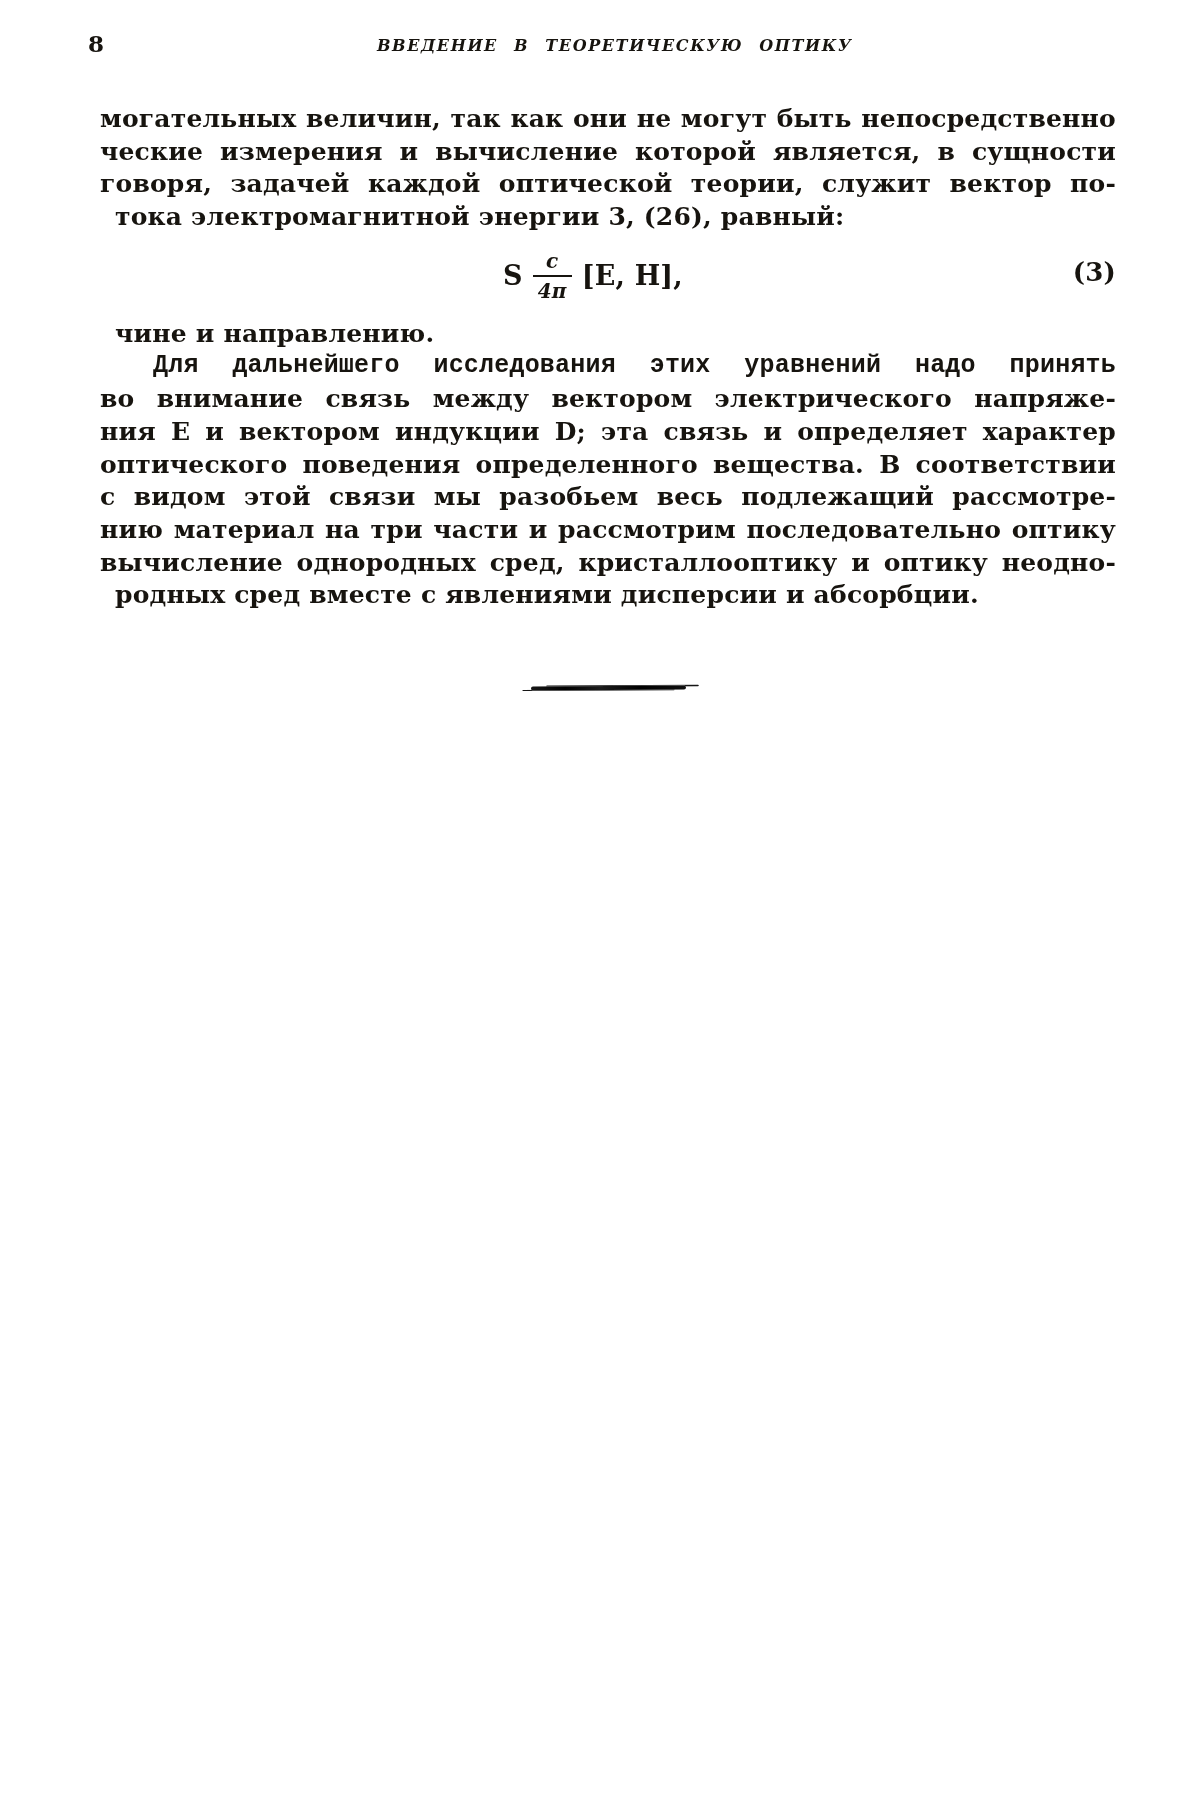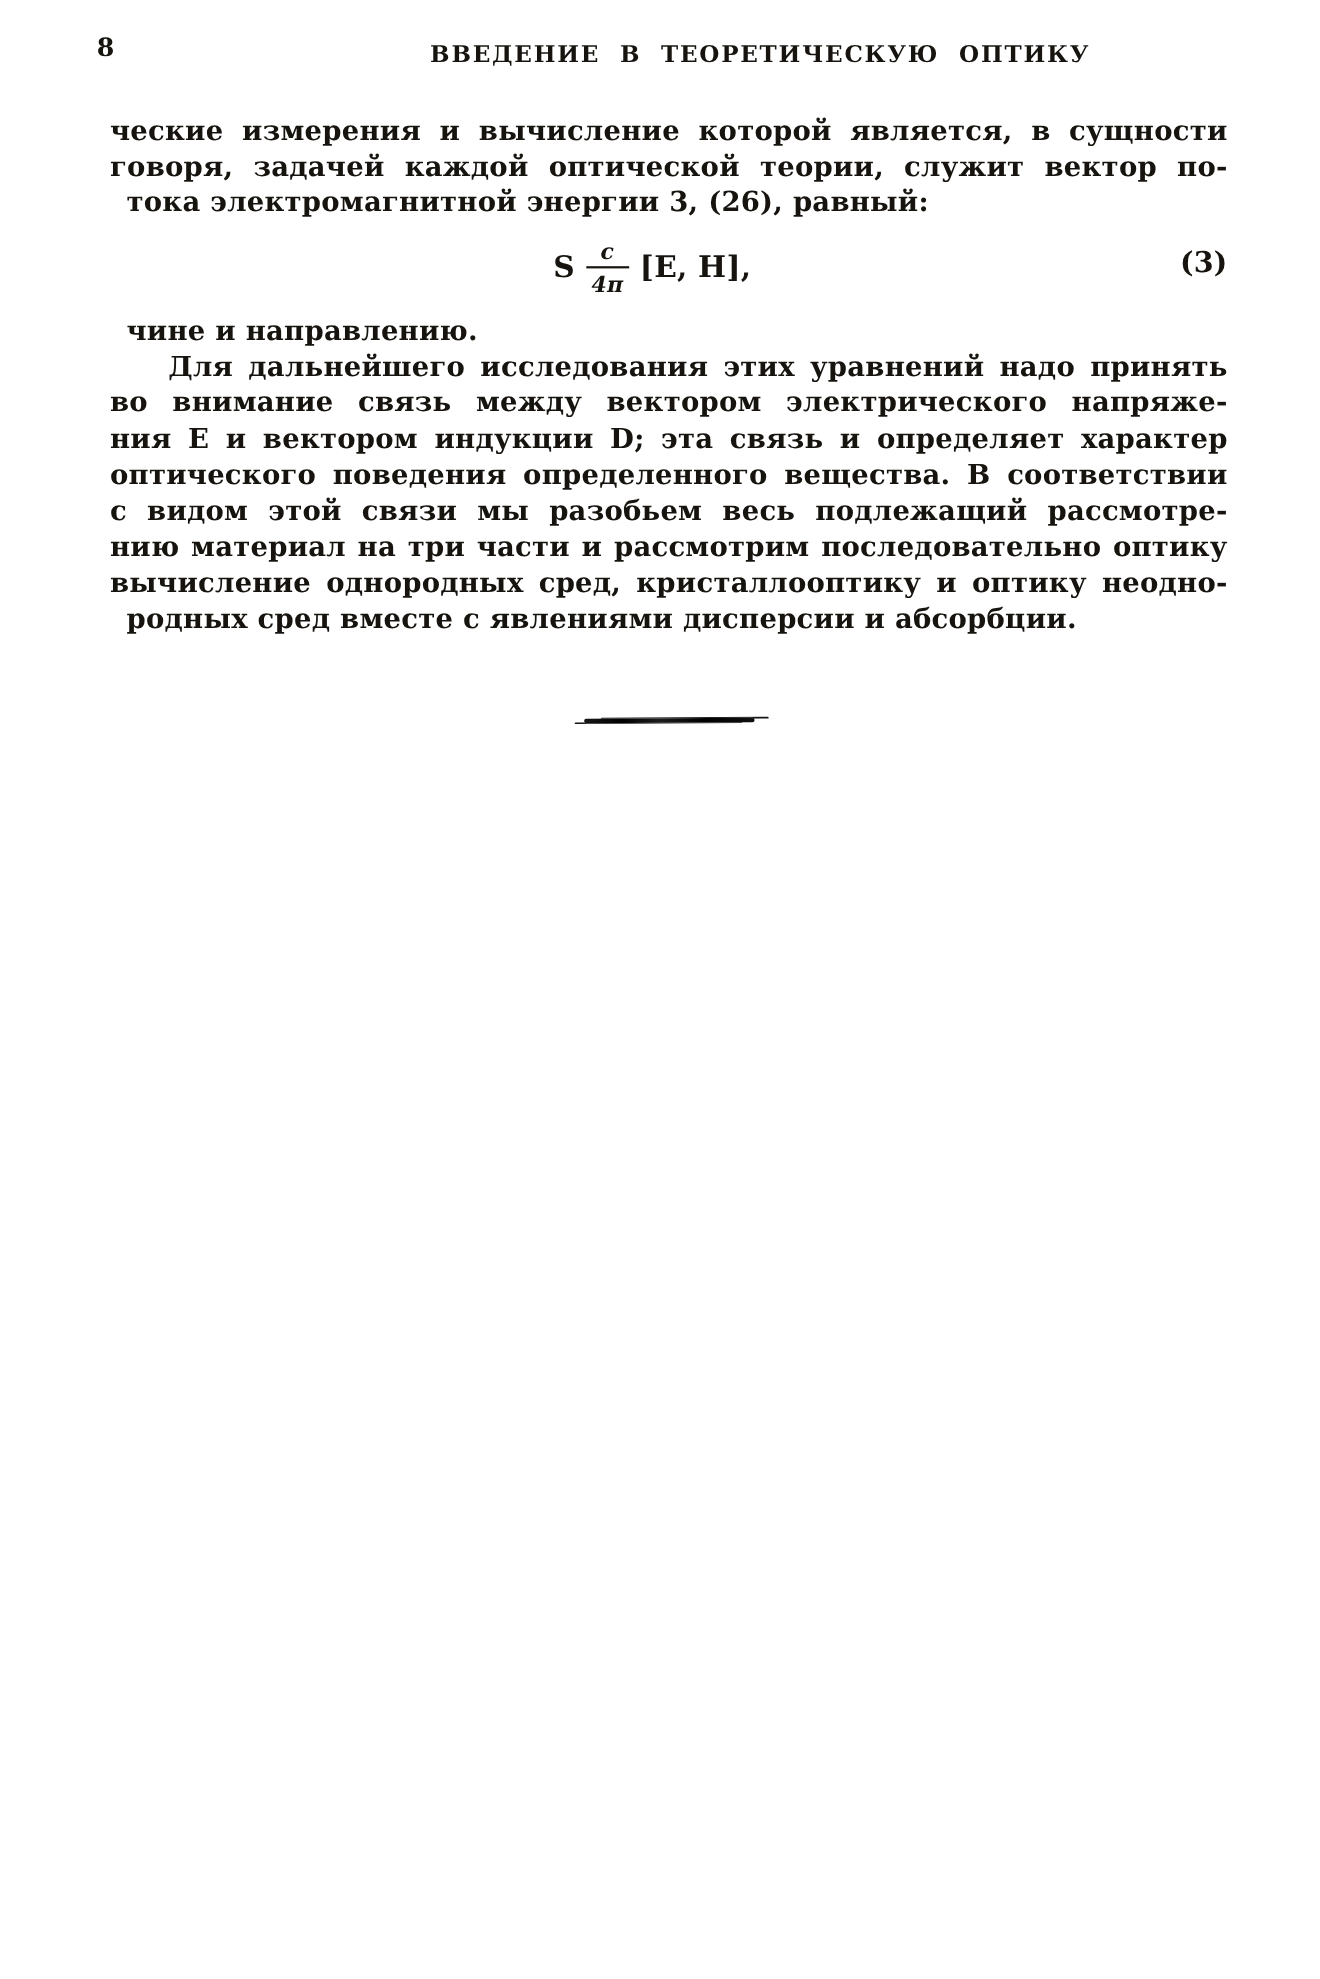--- a/index.html
+++ b/index.html
@@ -11,37 +11,38 @@
     color:#17140f;
     font-family:"DejaVu Serif","Liberation Serif",serif;
     overflow:hidden;
   }
   
   .page-num{
     position:absolute;left:88px;top:30px;
     font-size:23px;font-weight:700;letter-spacing:.5px;
   }
   .running-title{
-    position:absolute;left:391px;top:36px;
-    font-size:21px;font-weight:700;
+    position:absolute;left:377px;top:36px;
+    font-size:16px;font-weight:700;
     letter-spacing:1.6px;word-spacing:9px;
     white-space:nowrap;
+    font-style:italic;
   }
   
   .body{
     position:absolute;left:100px;top:103px;width:1016px;
     font-size:25px;font-weight:700;letter-spacing:.2px;
   }
   .line{
     height:32.7px;line-height:32.7px;
     text-align:justify;text-align-last:justify;
     overflow:hidden;white-space:nowrap;
   }
   .line.end{text-align-last:left;margin-left:15px;}
-  .line.ind{text-indent:53px;}
+  .line.ind{text-indent:53px;font-family:Liberation Mono, monospace;}
   
   .formula-row{
     position:relative;height:84px;
     display:flex;align-items:center;justify-content:center;
   }
   .formula{
     display:flex;align-items:center;
     font-size:27px;font-weight:700;
     margin-right:30px;
   }
@@ -71,20 +72,21 @@
 </head>
 <body>
 
 <div class="page">
 
   <span class="page-num">8</span>
   <span class="running-title">ВВЕДЕНИЕ В ТЕОРЕТИЧЕСКУЮ ОПТИКУ</span>
 
   <main class="body">
 
+    <div class="line">могательных величин, так как они не могут быть непосредственно</div>
     <div class="line">ческие измерения и вычисление которой является, в сущности</div>
     <div class="line">говоря, задачей каждой оптической теории, служит вектор по-</div>
     <div class="line end">тока электромагнитной энергии 3, (26), равный:</div>
 
     <div class="formula-row">
       <div class="formula">
         <span class="lhs">S</span>
         <span class="frac">
           <span class="num">c</span>
           <span class="den">4π</span>

